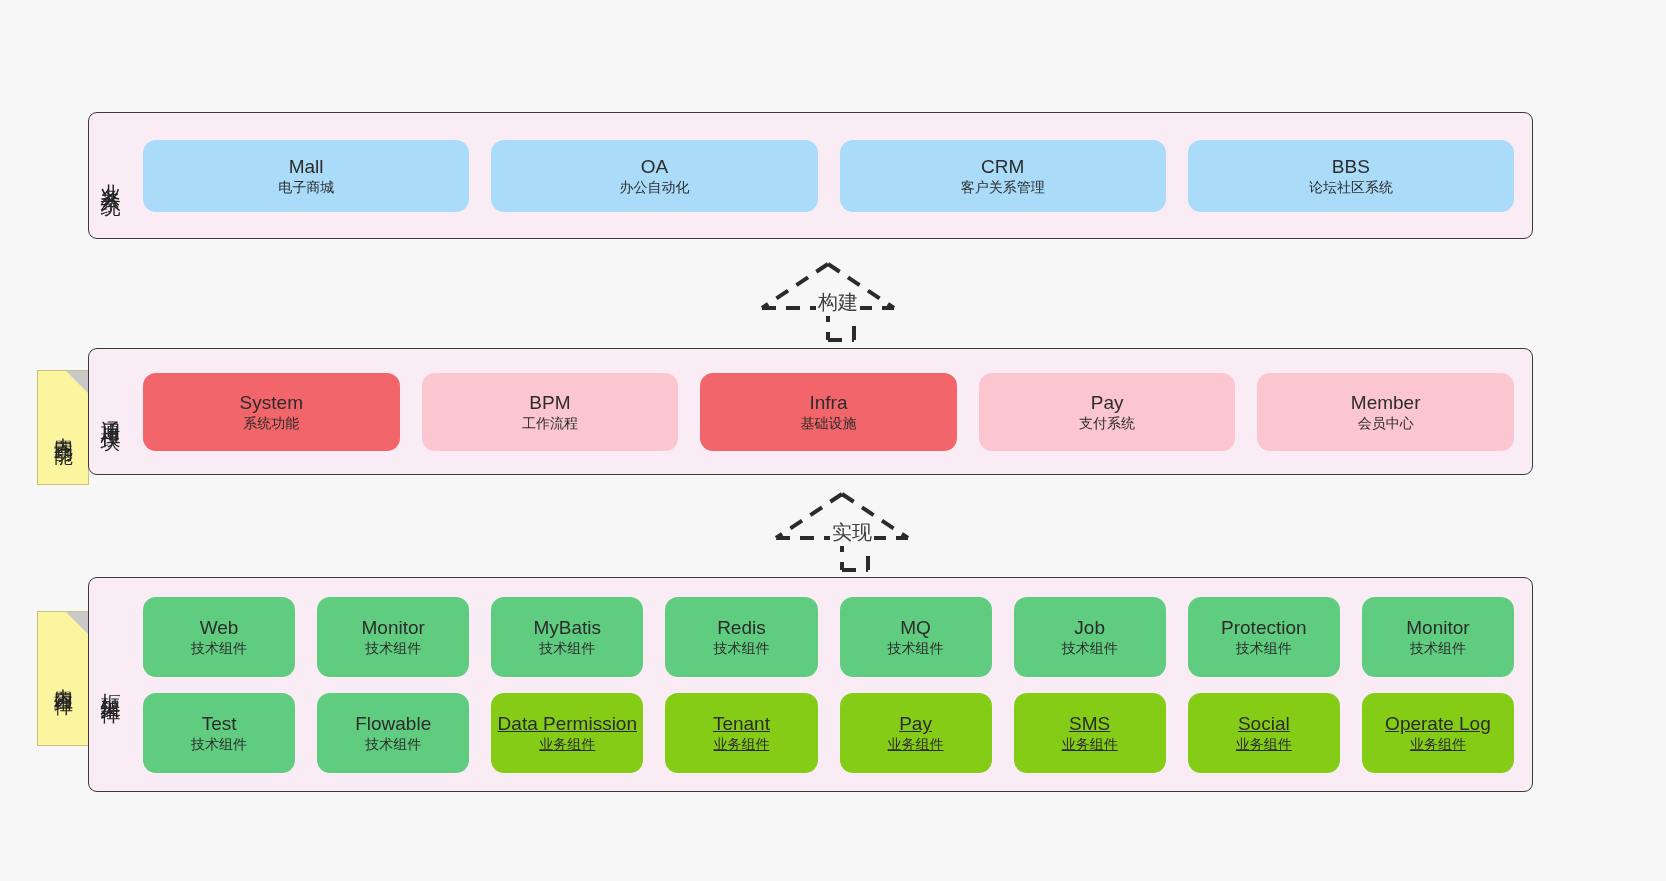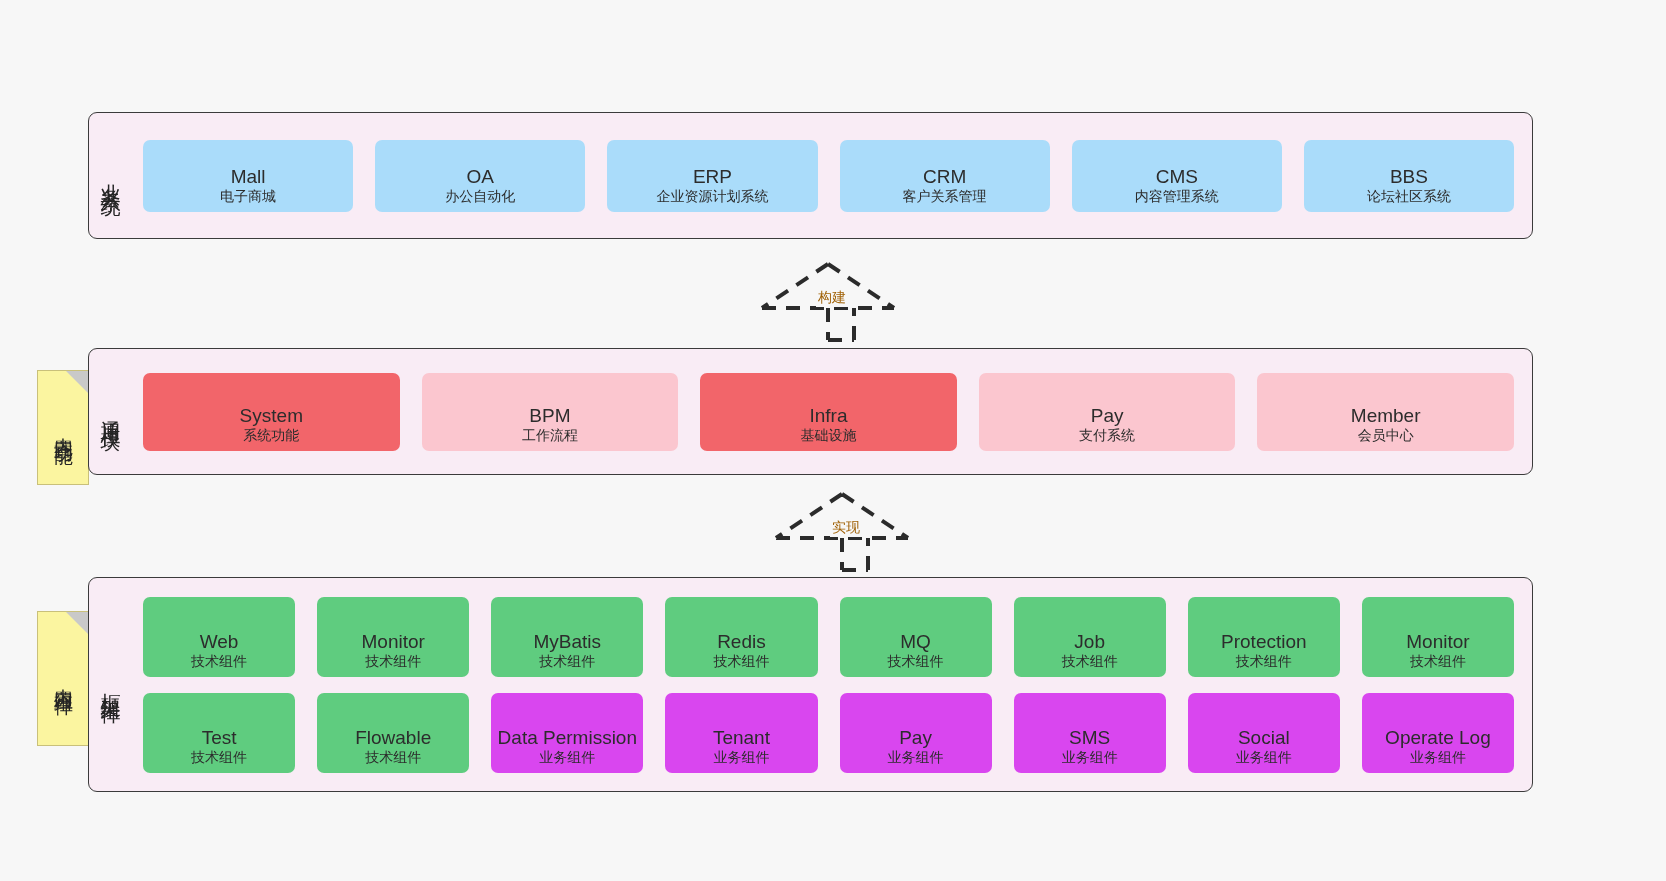--- a/index.html
+++ b/index.html
@@ -47,39 +47,39 @@
     gap: 16px;
     padding: 0 18px 0 10px;
   }
   .row {
     display: flex;
     gap: 22px;
     align-items: stretch;
   }
   .cell {
     flex: 1 1 0;
-    border-radius: 7px;
+    border-radius: 13px;
     display: flex;
     flex-direction: column;
     align-items: center;
-    justify-content: flex-end;
+    justify-content: center;
     text-align: center;
     color: #2c2c2c;
     line-height: 1.22;
     padding: 6px 4px;
   }
   .cell .t-en { font-size: 19px; }
   .cell .t-cn { font-size: 14px; }
 
   
   .c-blue        { background: #aadcfa; }
   .c-red         { background: #f2656a; }
   .c-pink        { background: #fbc6cf; }
   .c-green       { background: #5fcc7f; }
-  .c-greenlight  { background: #d946ef; }
+  .c-greenlight  { background: #84cc16; text-decoration: underline; }
 
   
   #layer-business  { left: 88px;  top: 112px; width: 1445px; height: 127px; }
   #layer-common    { left: 88px;  top: 348px; width: 1445px; height: 127px; }
   #layer-framework { left: 88px;  top: 577px; width: 1445px; height: 215px; }
 
   #layer-business  .row { height: 72px; }
   #layer-common    .row { height: 78px; }
   #layer-framework .row { height: 80px; }
 
@@ -106,22 +106,22 @@
     border-left: 22px solid transparent;
   }
   #note-builtin-function  { left: 37px; top: 370px; width: 52px; height: 115px; }
   #note-builtin-component { left: 37px; top: 611px; width: 52px; height: 135px; }
 
   
   .arrow { position: absolute; }
   .arrow svg { display: block; overflow: visible; }
   .arrow-label {
     position: absolute;
-    font-size: 14px;
-    color: #a16207;
+    font-size: 20px;
+    color: #404040;
     background: #f7f7f7;
     padding: 0 2px;
     white-space: nowrap;
   }
   #arrow-build  { left: 758px; top: 260px; width: 140px; height: 80px; }
   #arrow-impl   { left: 772px; top: 490px; width: 140px; height: 80px; }
   #arrow-build  .arrow-label { left: 58px; top: 29px; }
   #arrow-impl   .arrow-label { left: 58px; top: 29px; }
 </style>
 </head>
@@ -135,30 +135,22 @@
       <div class="row">
         <div class="cell c-blue">
           <span class="t-en">Mall</span>
           <span class="t-cn">电子商城</span>
         </div>
         <div class="cell c-blue">
           <span class="t-en">OA</span>
           <span class="t-cn">办公自动化</span>
         </div>
         <div class="cell c-blue">
-          <span class="t-en">ERP</span>
-          <span class="t-cn">企业资源计划系统</span>
-        </div>
-        <div class="cell c-blue">
           <span class="t-en">CRM</span>
           <span class="t-cn">客户关系管理</span>
-        </div>
-        <div class="cell c-blue">
-          <span class="t-en">CMS</span>
-          <span class="t-cn">内容管理系统</span>
         </div>
         <div class="cell c-blue">
           <span class="t-en">BBS</span>
           <span class="t-cn">论坛社区系统</span>
         </div>
       </div>
     </div>
   </div>
 
   <div class="arrow" id="arrow-build">

